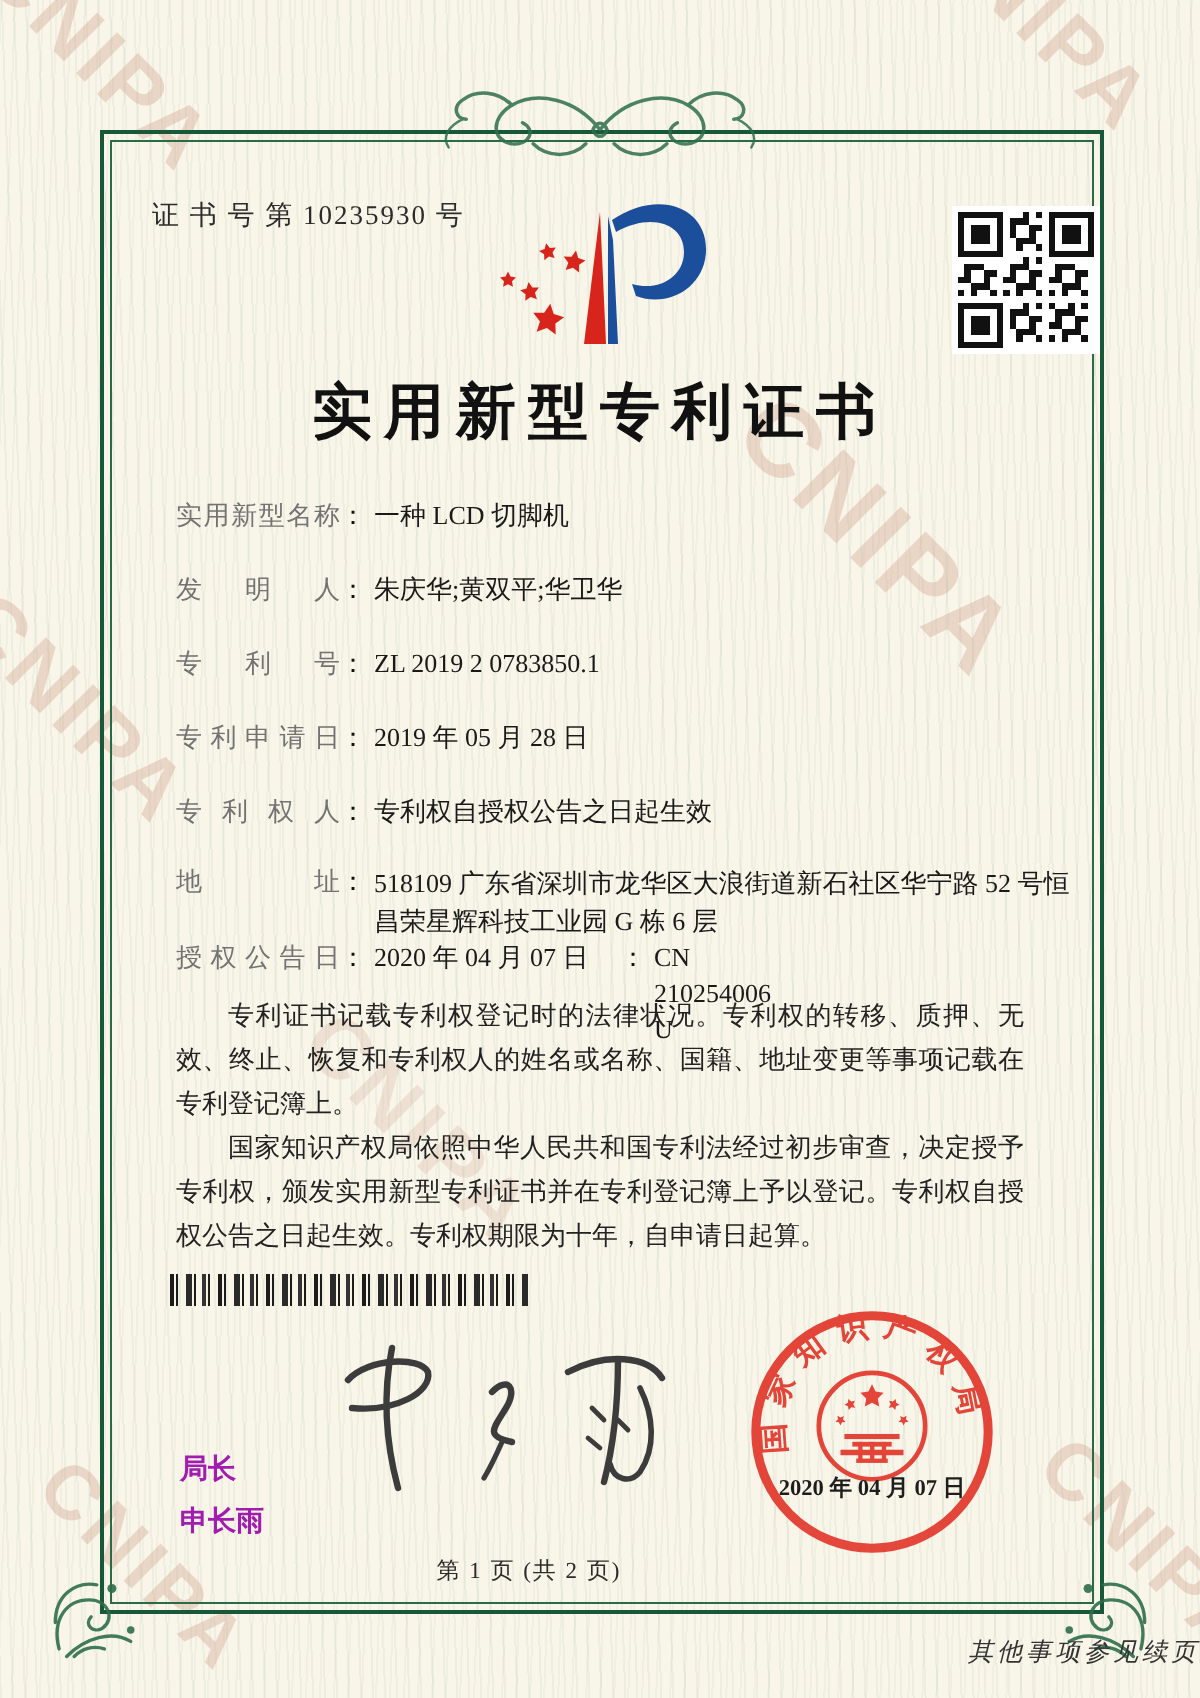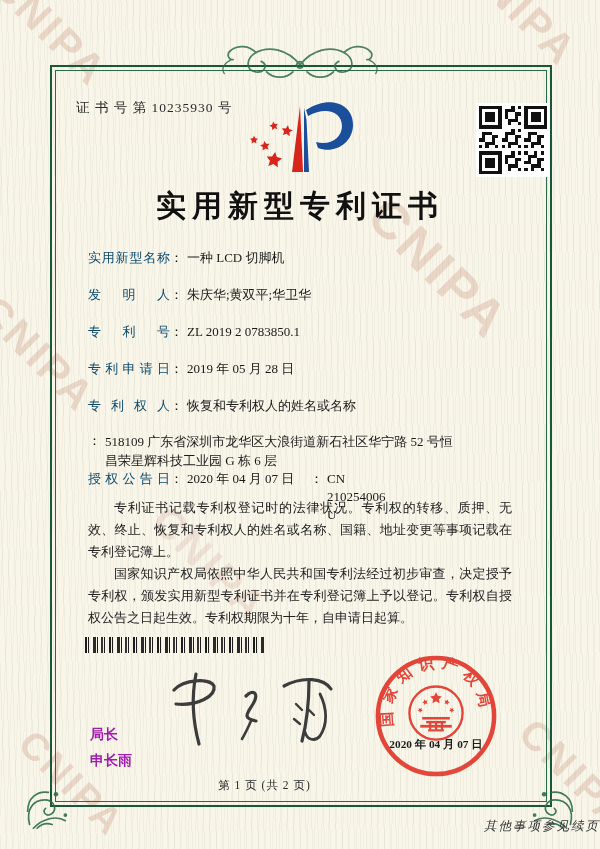--- a/index.html
+++ b/index.html
@@ -58,21 +58,21 @@
   .title{
     position:absolute;left:0;top:186px;width:600px;
     text-align:center;font-size:30px;font-weight:bold;
     letter-spacing:6px;color:#111;
   }
   .fields{position:absolute;left:88px;top:0;width:430px;}
   .frow{position:absolute;left:0;display:flex;font-size:13px;line-height:18px;}
   .frow .lbl{
     display:inline-block;width:82px;
     text-align:justify;text-align-last:justify;
-    color:#0c4a6e;flex:none;
+    color:#737373;flex:none;
   }
   .frow .colon{flex:none;color:#111;}
   .frow .val{margin-left:4px;color:#1a1a1a;}
   .r0{top:249px;} .r1{top:286px;} .r2{top:323px;} .r3{top:360px;}
   .r4{top:397px;} .r5{top:432px;} .r6{top:470px;}
   .r5 .val{width:352px;line-height:19px;}
   .r6b{position:absolute;left:222px;top:0;display:flex;}
   .paragraphs{
     position:absolute;left:88px;top:497px;width:424px;
     font-size:13px;line-height:22px;text-align:justify;color:#222;
@@ -313,23 +313,24 @@
     <span class="val">ZL 2019 2 0783850.1</span>
   </div>
   <div class="frow r3">
     <span class="lbl">专利申请日</span>
       <span class="colon">：</span>
     <span class="val">2019 年 05 月 28 日</span>
   </div>
   <div class="frow r4">
     <span class="lbl">专利权人</span>
       <span class="colon">：</span>
-    <span class="val">恢复和专利权人的姓名或名称</span>
+    <span class="val">专利权自授权公告之日起生效</span>
   </div>
   <div class="frow r5">
+    <span class="lbl">地址</span>
       <span class="colon">：</span>
     <span class="val">518109 广东省深圳市龙华区大浪街道新石社区华宁路 52 号恒昌荣星辉科技工业园 G 栋 6 层</span>
   </div>
   <div class="frow r6">
     <span class="lbl">授权公告日</span>
       <span class="colon">：</span>
     <span class="val">2020 年 04 月 07 日</span>
     <span class="r6b">
         <span class="colon">：</span>
       <span class="val">CN 210254006 U</span>

